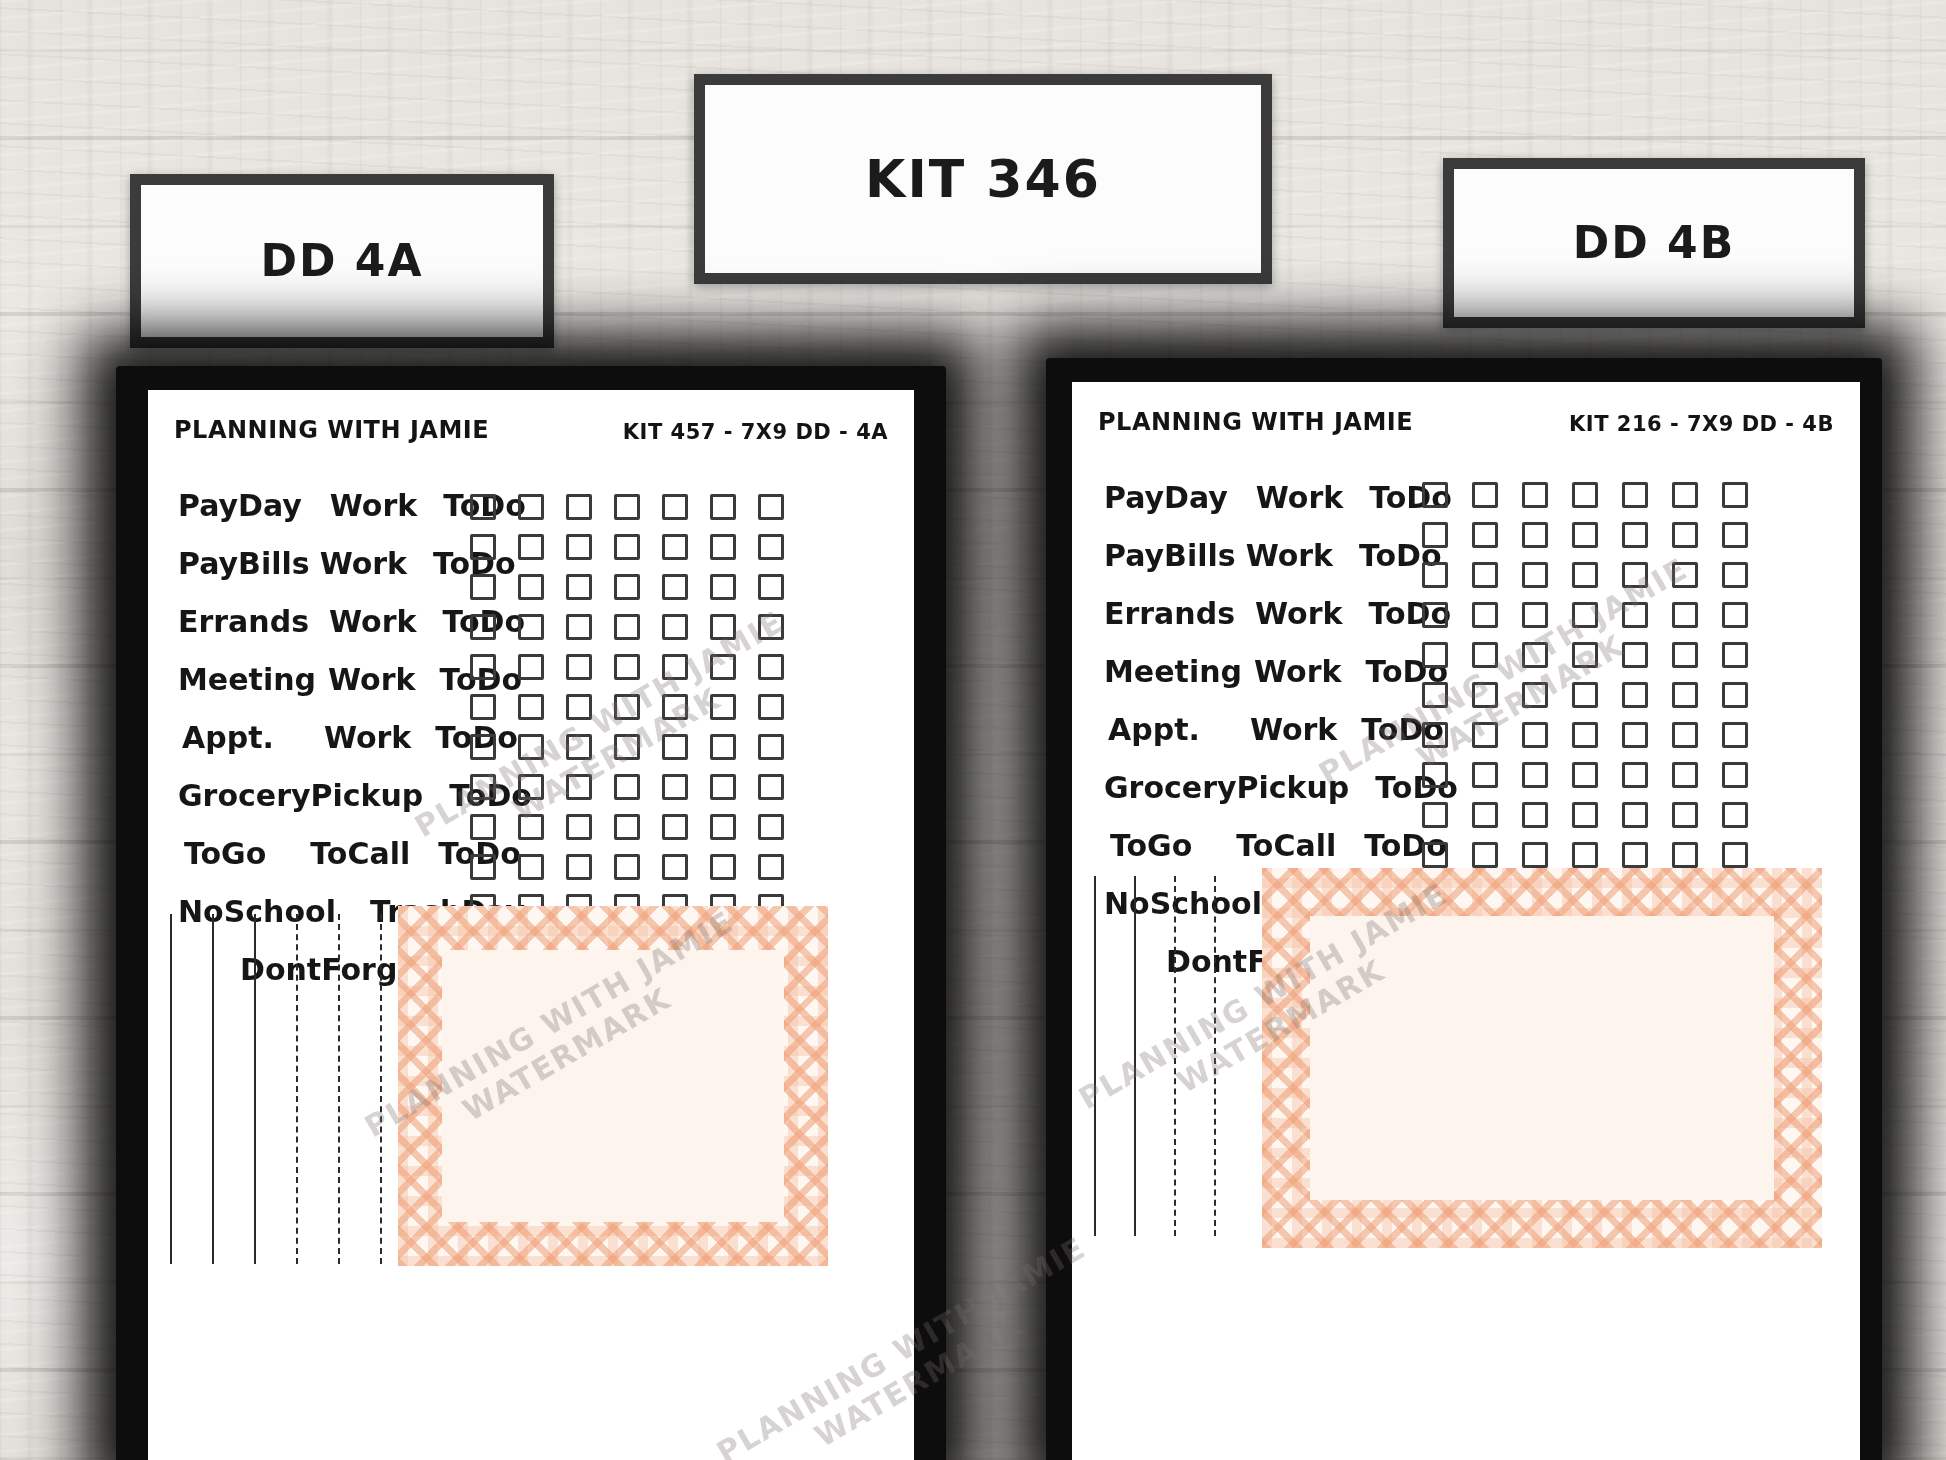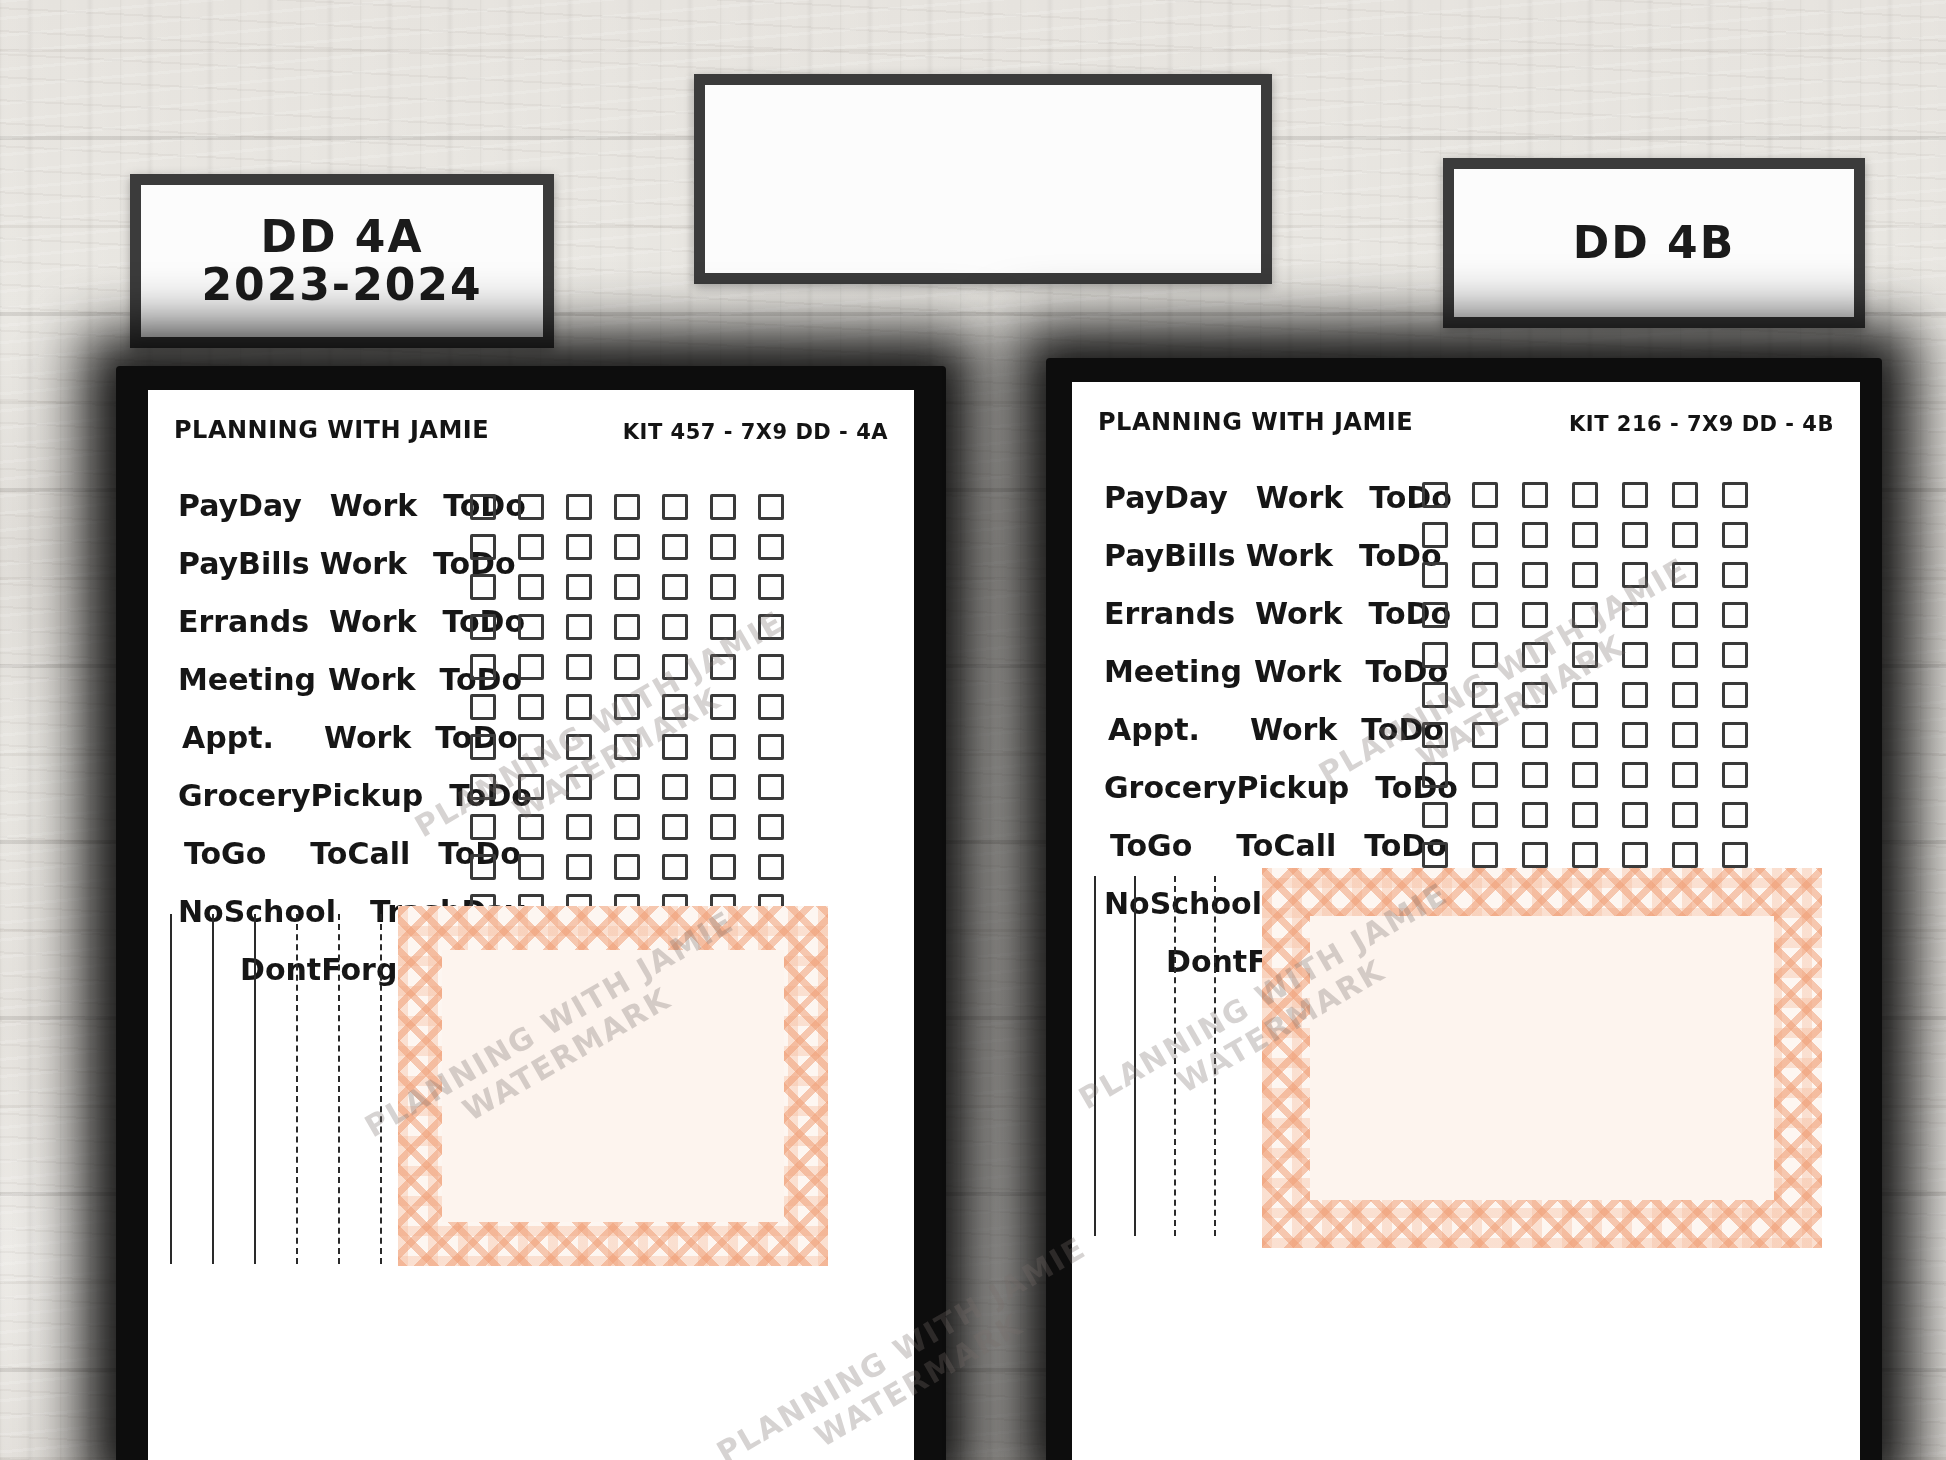--- a/index.html
+++ b/index.html
@@ -166,27 +166,27 @@
   .wm .l1{ font-size:30px; }
   .wm .l2{ font-size:30px; }
 </style>
 </head>
 <body>
 
 <div id="wood"></div>
 
 <div class="plate" id="plate-center">
   <div class="plate-inner">
+    <div class="plate-line">KIT 346</div>
   </div>
 </div>
 
 <div class="plate" id="plate-left">
   <div class="plate-inner">
     <div class="plate-line">DD 4A</div>
-    <div class="plate-line">2023-2024</div>
   </div>
 </div>
 
 <div class="plate" id="plate-right">
   <div class="plate-inner">
     <div class="plate-line">DD 4B</div>
   </div>
 </div>
 
 <div class="sheet-shadow" id="sheetA-shadow"></div>

